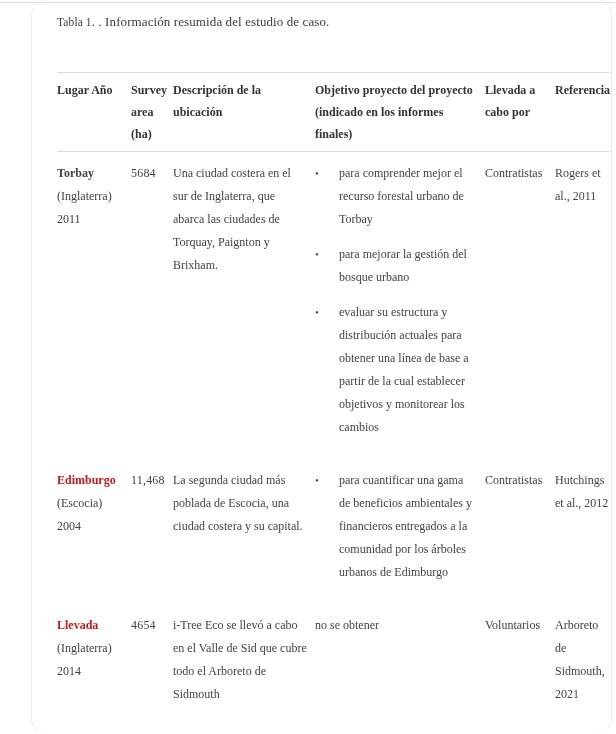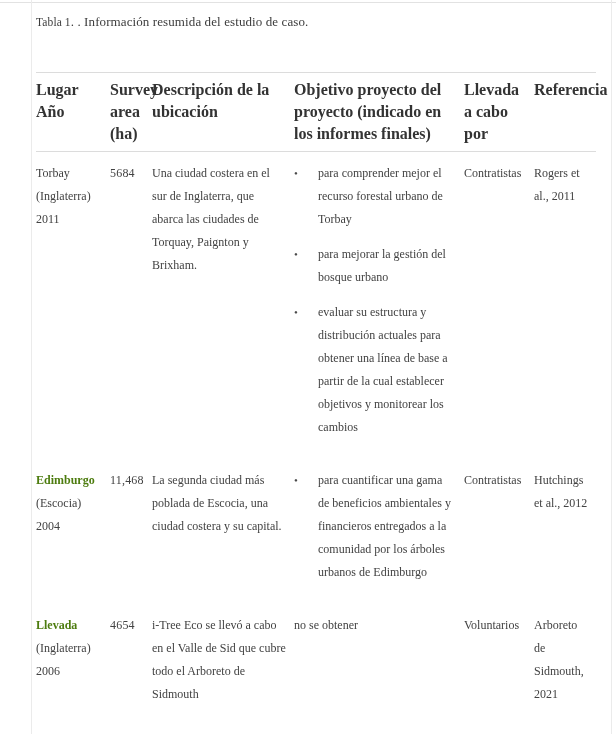--- a/index.html
+++ b/index.html
@@ -14,22 +14,23 @@
     position: absolute; top: 2px; left: 0;
     width: 616px; height: 0;
     border-top: 1px solid #e2e2e2;
   }
   .page {
     position: relative;
     margin-left: 31px; margin-right: 4px;
     height: 734px;
     border-left: 1px solid #ebebeb;
     border-right: 1px solid #ebebeb;
-    padding: 10px 9px 0 4px;
+    padding: 10px 9px 0 25px;
     overflow: hidden;
+    border-radius: 16px;
   }
   .caption {
     margin-top: 2px;
     font-size: 13px;
     line-height: 20px;
     color: #3c3c3c;
     letter-spacing: 0.1px;
   }
   .caption .prefix { font-size: 11.5px; }
   table.case-table {
@@ -42,36 +43,36 @@
   col.c2 { width: 42px; }
   col.c3 { width: 142px; }
   col.c4 { width: 170px; }
   col.c5 { width: 70px; }
   col.c6 { width: 62px; }
   thead th {
     border-top: 1px solid #dcdcdc;
     border-bottom: 1px solid #dcdcdc;
     text-align: left;
     vertical-align: top;
-    font-size: 16px;
+    font-size: 12px;
     font-weight: bold;
     color: #333333;
     line-height: 22px;
     padding: 6px 8px 6px 0;
   }
   tbody td {
     vertical-align: top;
     font-size: 12px;
     line-height: 23px;
     color: #424242;
     padding: 10px 8px 20px 0;
   }
   td.num { letter-spacing: 0.2px; }
-  .place-name { font-weight: normal; }
-  .place-name.strong { font-weight: bold; color: #4d7c0f; }
+  .place-name { font-weight: bold; }
+  .place-name.strong { font-weight: bold; color: #b91c1c; }
   .obj { display: flex; margin-bottom: 12px; }
   .obj:last-child { margin-bottom: 0; }
   .obj .bullet {
     flex: 0 0 24px;
     font-size: 11px;
     line-height: 23px;
     color: #4a4a4a;
   }
   .obj .obj-text { flex: 1 1 auto; }
   .no-indica { line-height: 23px; }
@@ -144,21 +145,21 @@
             <span class="obj-text">para cuantificar una gama de beneficios ambientales y financieros entregados a la comunidad por los árboles urbanos de Edimburgo</span>
           </div>
         </td>
         <td>Contratistas</td>
         <td>Hutchings et al., 2012</td>
       </tr>
 
       <tr>
         <td>
           <span class="place-name strong">Llevada</span>
-          <span>(Inglaterra) 2006</span>
+          <span>(Inglaterra) 2014</span>
         </td>
         <td class="num">4654</td>
         <td>i-Tree Eco se llevó a cabo en el Valle de Sid que cubre todo el Arboreto de Sidmouth</td>
         <td>
           <div class="no-indica">no se obtener</div>
         </td>
         <td>Voluntarios</td>
         <td>Arboreto de Sidmouth, 2021</td>
       </tr>
 

